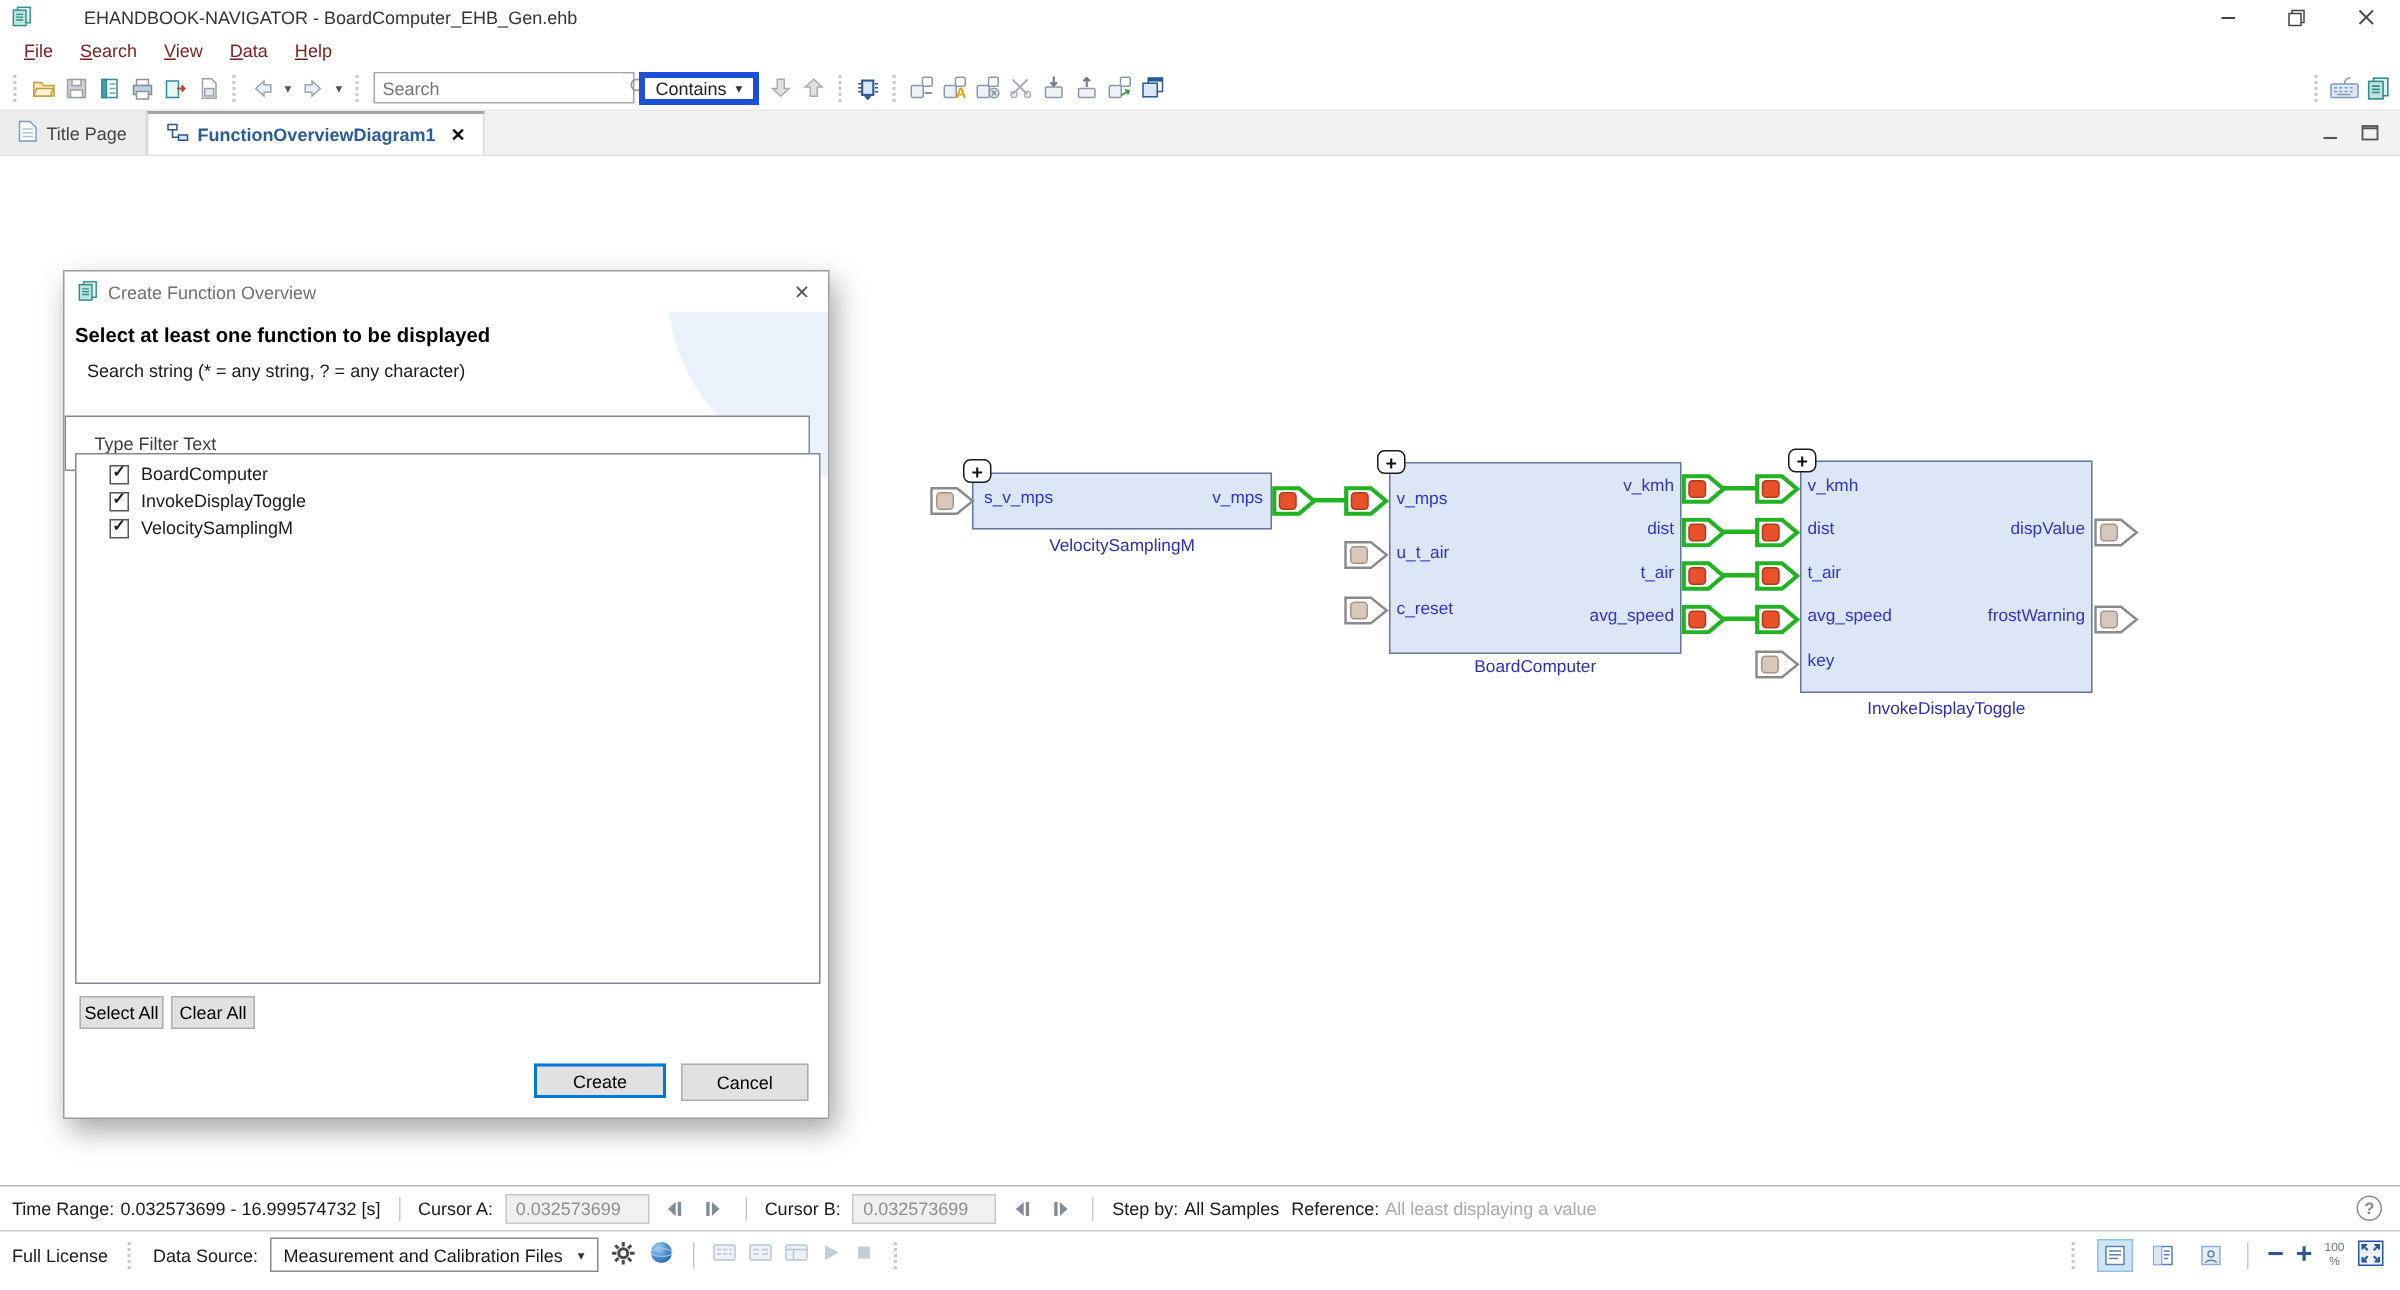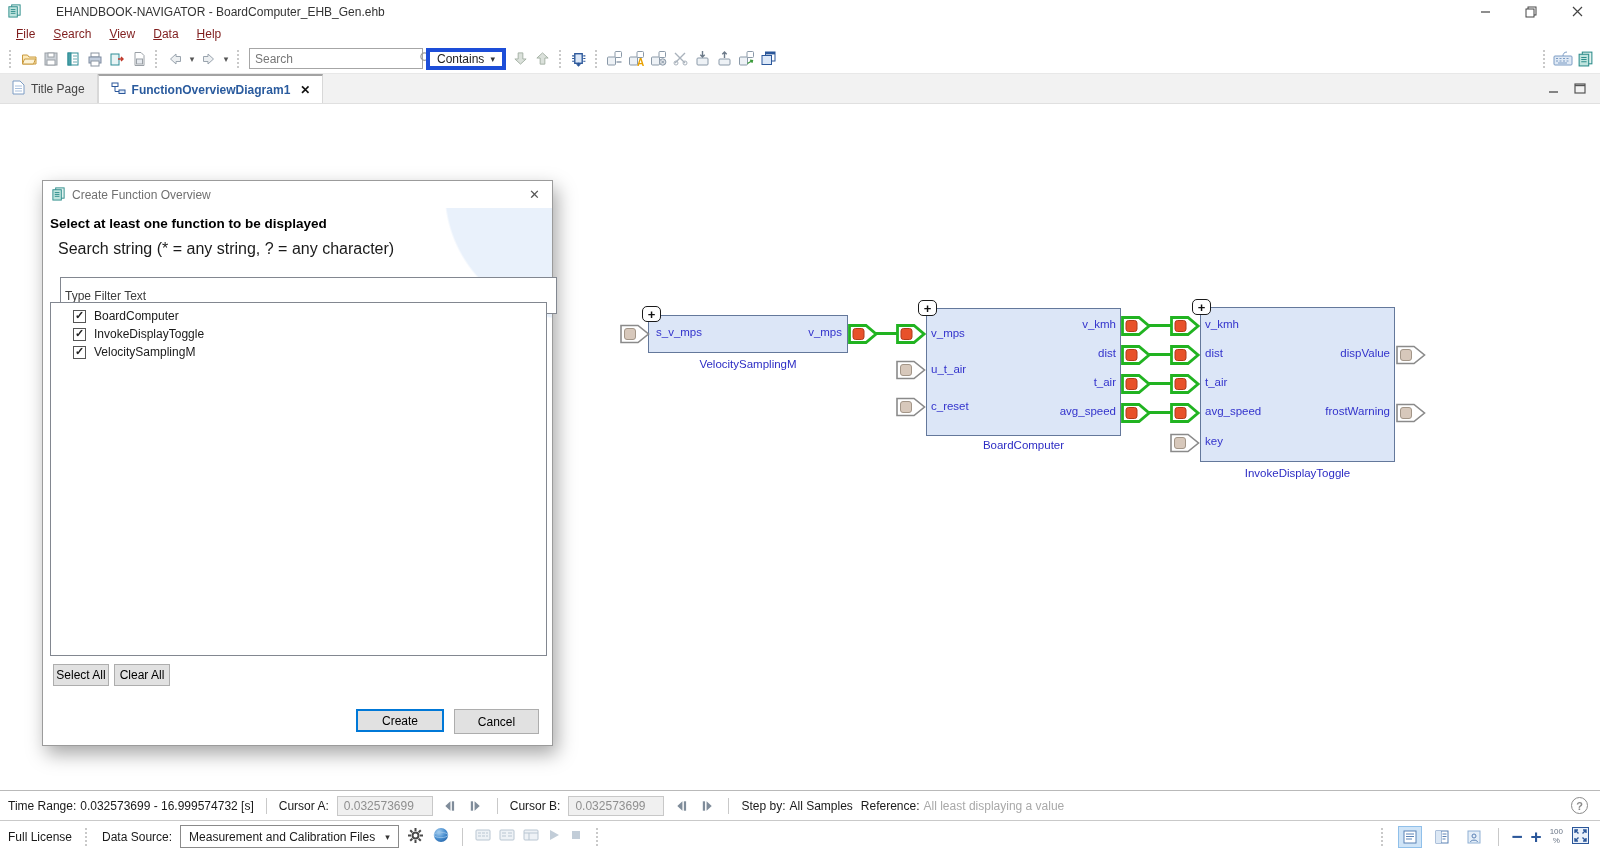--- a/index.html
+++ b/index.html
@@ -48,22 +48,22 @@
   .conn { position:absolute; width:30px; height:20px; z-index:2; }
   .glink { position:absolute; height:3px; background:#21b321; z-index:1; }
 
   
   .dialog { position:absolute; left:42px; top:76px; width:511px; height:566px; background:#fff; border:1px solid #9b9b9b; box-shadow:4px 8px 18px rgba(0,0,0,.35); z-index:10; }
   .dlg-title { height:27px; display:flex; align-items:center; padding:0 8px; }
   .dlg-title .ttl { margin-left:6px; color:#707070; }
   .dlg-title .dclose { margin-left:auto; color:#555; font-size:13px; padding:0 4px; }
   .swoosh { position:absolute; right:0; top:27px; width:140px; height:110px; background:radial-gradient(circle at 115% -15%, #e9f1fb 0 62%, rgba(233,241,251,0) 63%); pointer-events:none; }
   .dlg-heading { position:absolute; left:7px; top:35px; font-size:13.5px; font-weight:bold; color:#000; }
-  .dlg-sub { position:absolute; left:15px; top:59px; font-size:16px; color:#1a1a1a; }
-  .dlg-filter { position:absolute; left:17px; top:96px; width:497px; height:37px; border:1px solid #828790; font:12px "Liberation Sans",sans-serif; padding:0 4px; }
+  .dlg-sub { position:absolute; left:15px; top:59px; font-size:12px; color:#1a1a1a; }
+  .dlg-filter { position:absolute; left:0; top:96px; width:497px; height:37px; border:1px solid #828790; font:12px "Liberation Sans",sans-serif; padding:0 19px; }
   .dlg-filter::placeholder { color:#3c3c3c; opacity:1; }
   .dlg-list { position:absolute; left:7px; top:121px; width:497px; height:354px; border:1px solid #828790; background:#fff; padding-top:4px; }
   .fitem { display:flex; align-items:center; gap:8px; padding:2px 4px 2px 22px; }
   .cb { width:13px; height:13px; border:1px solid #555; background:#fff; position:relative; display:inline-flex; align-items:center; justify-content:center; }
   .cb span { font-size:11px; font-weight:bold; color:#222; line-height:1; margin-top:-1px; }
   .dlg-btn { position:absolute; height:22px; background:#e1e1e1; border:1px solid #adadad; font:12px "Liberation Sans",sans-serif; display:flex; align-items:center; justify-content:center; color:#000; }
   .btn-selectall { left:10px; top:483px; width:56px; }
   .btn-clearall { left:71px; top:483px; width:56px; }
   .btn-create { left:313px; top:528px; width:88px; height:23px; border:2px solid #0078d7; }
   .btn-cancel { left:411px; top:528px; width:85px; height:25px; }

